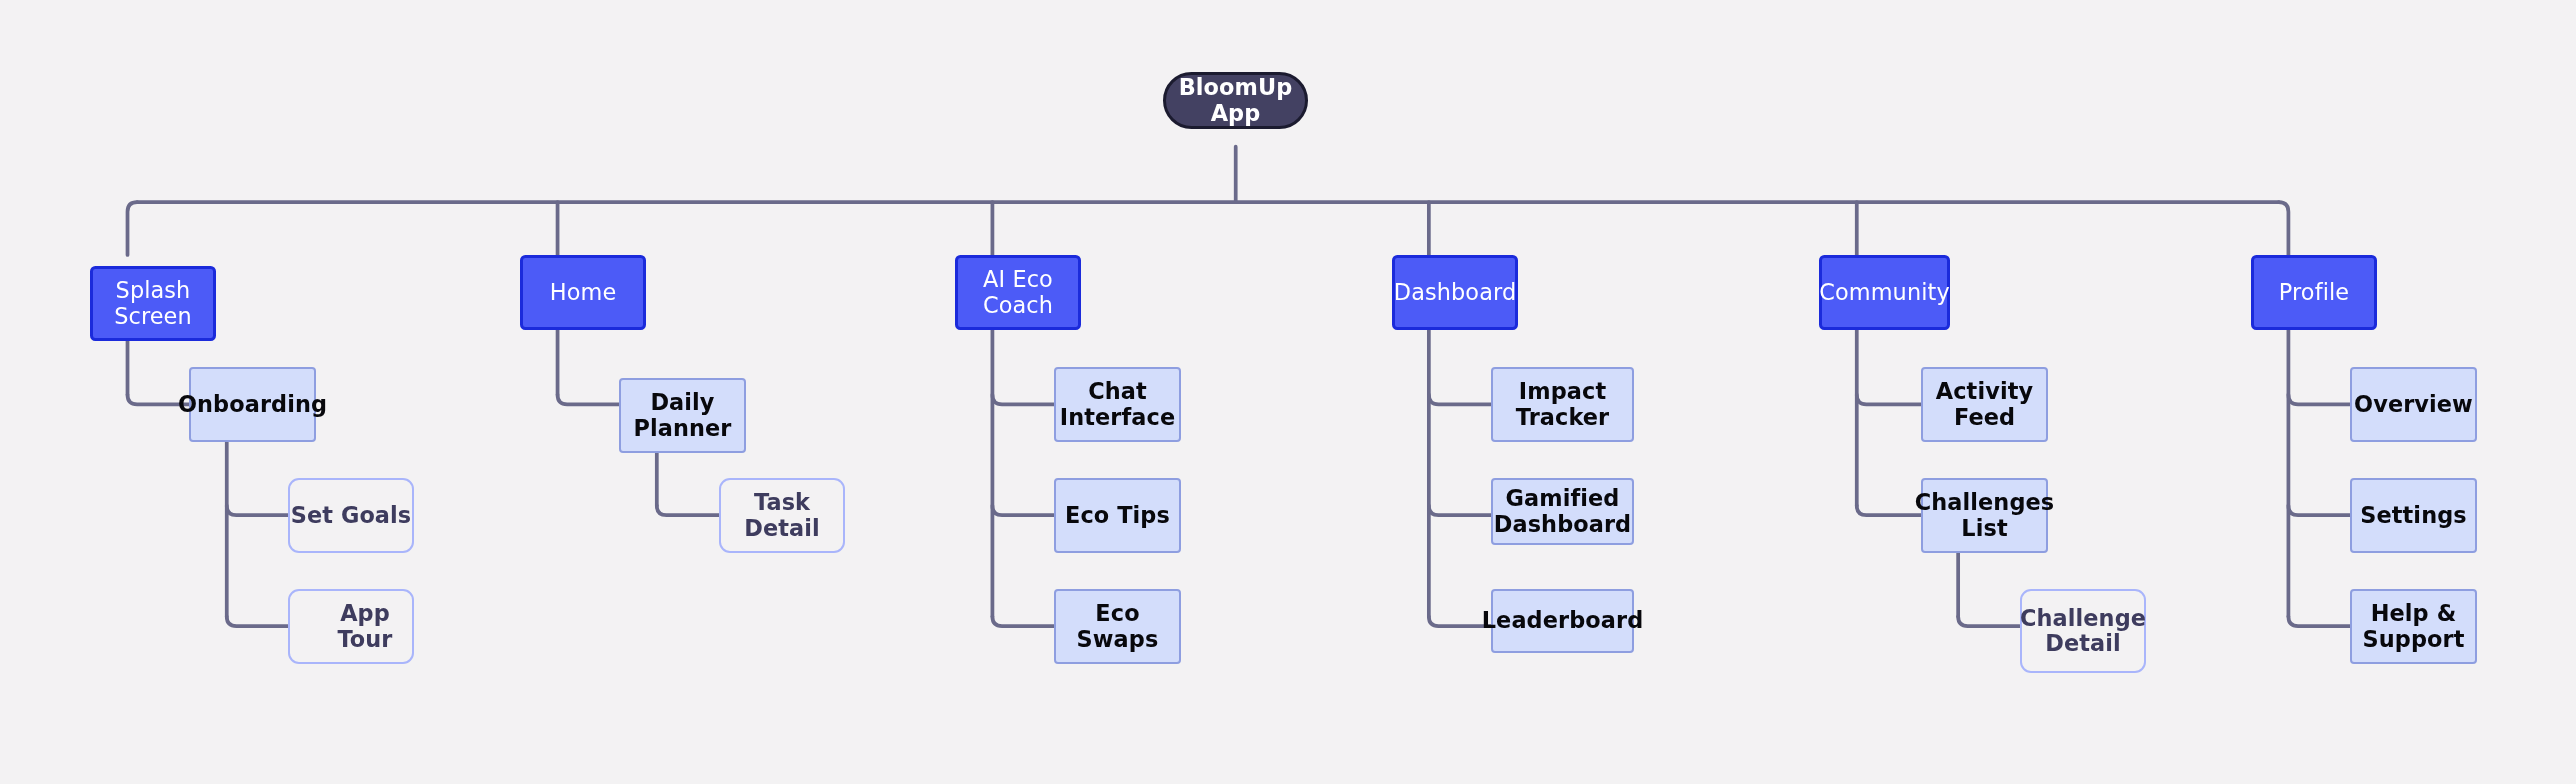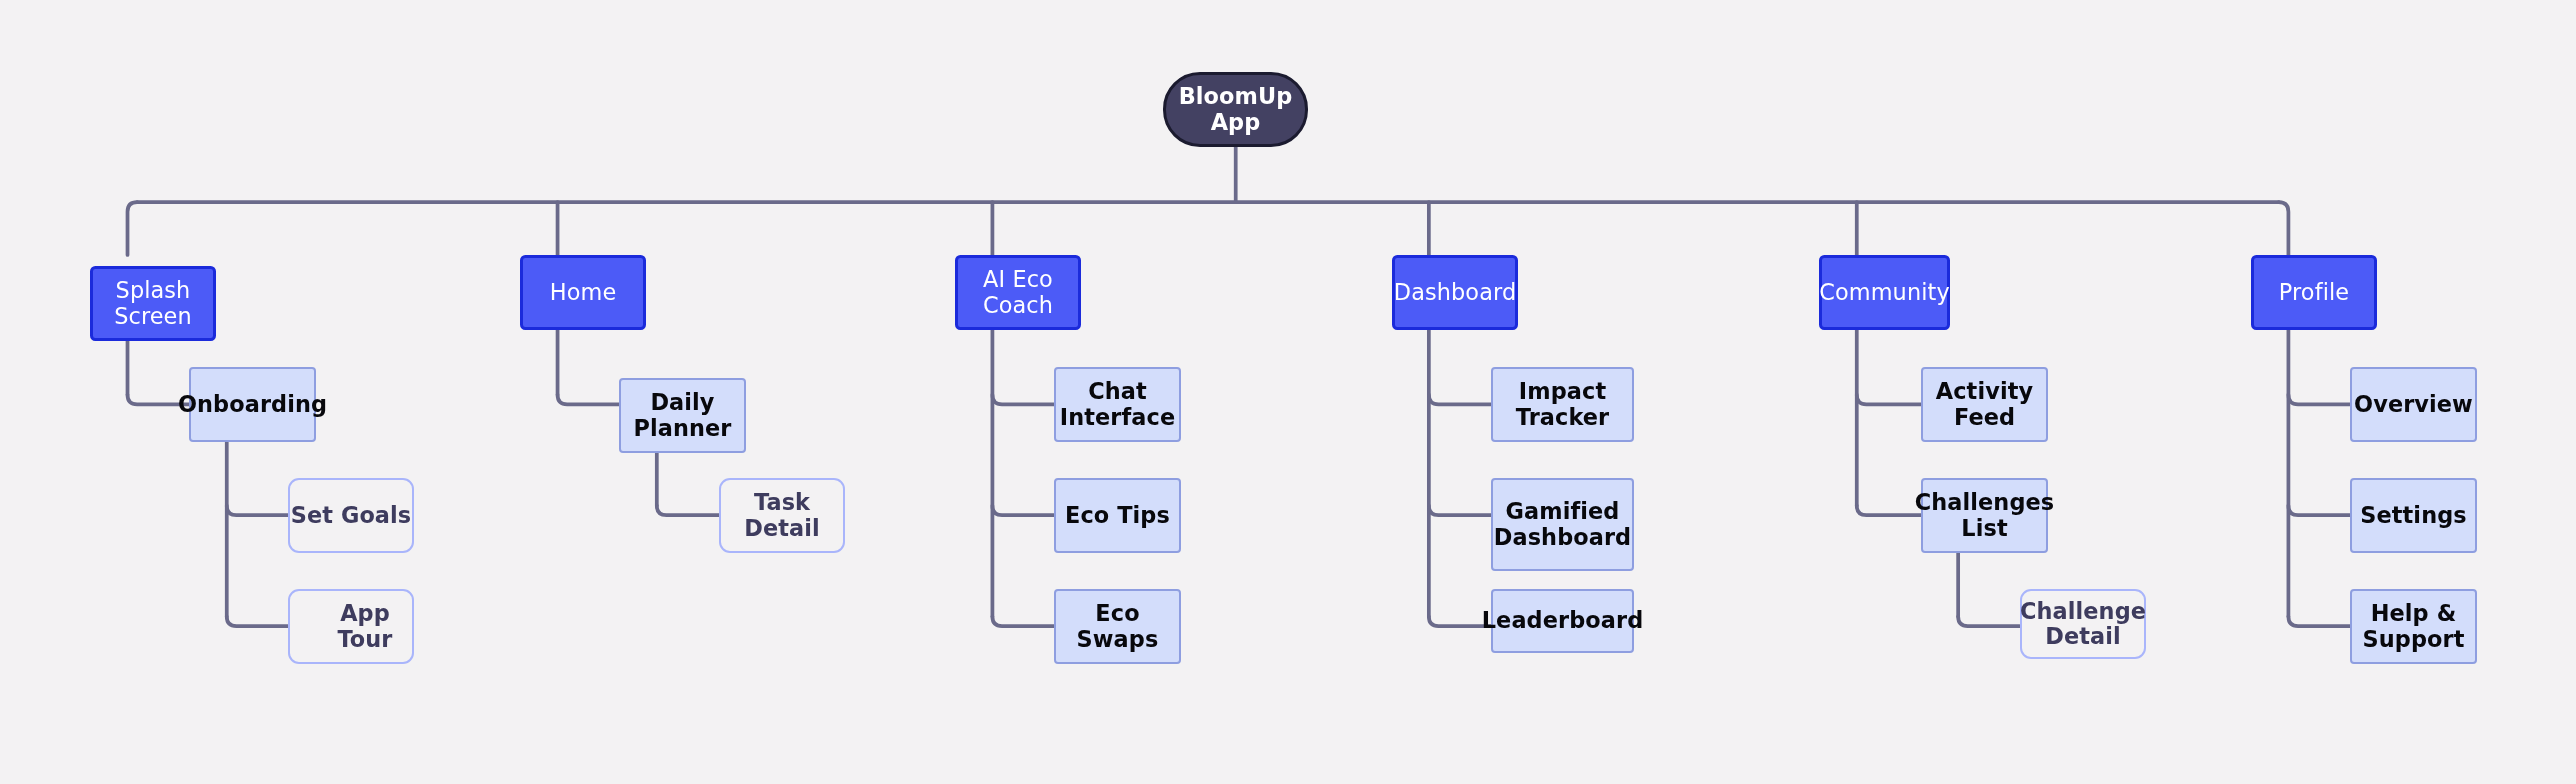--- a/index.html
+++ b/index.html
@@ -105,49 +105,49 @@
       <path d="M 3480 740 Q 3480 758 3498 758 L 3600 758" fill="none" stroke="#6a6a8a" stroke-width="7" stroke-linecap="round" stroke-linejoin="round"></path>
       <path d="M 3480 948 Q 3480 966 3498 966 L 3600 966" fill="none" stroke="#6a6a8a" stroke-width="7" stroke-linecap="round" stroke-linejoin="round"></path>
       <path d="M 3670 1036 L 3670 1156" fill="none" stroke="#6a6a8a" stroke-width="7" stroke-linecap="round" stroke-linejoin="round"></path>
       <path d="M 3670 1156 Q 3670 1174 3688 1174 L 3785 1174" fill="none" stroke="#6a6a8a" stroke-width="7" stroke-linecap="round" stroke-linejoin="round"></path>
       <path d="M 4289 618 L 4289 1156" fill="none" stroke="#6a6a8a" stroke-width="7" stroke-linecap="round" stroke-linejoin="round"></path>
       <path d="M 4289 740 Q 4289 758 4307 758 L 4404 758" fill="none" stroke="#6a6a8a" stroke-width="7" stroke-linecap="round" stroke-linejoin="round"></path>
       <path d="M 4289 948 Q 4289 966 4307 966 L 4404 966" fill="none" stroke="#6a6a8a" stroke-width="7" stroke-linecap="round" stroke-linejoin="round"></path>
       <path d="M 4289 1156 Q 4289 1174 4307 1174 L 4404 1174" fill="none" stroke="#6a6a8a" stroke-width="7" stroke-linecap="round" stroke-linejoin="round"></path>
     </svg>
   <div id="node-layer">
-      <div class="node lvl-root" style="left: 1163px; top: 72px; width: 145px; height: 75px;"><span>BloomUp
+      <div class="node lvl-root" style="left: 1163px; top: 72px; width: 145px; height: 57px;"><span>BloomUp
 App</span></div>
       <div class="node lvl-1" style="left: 90px; top: 266px; width: 126px; height: 75px;"><span>Splash
 Screen</span></div>
       <div class="node lvl-2" style="left: 189px; top: 367px; width: 127px; height: 75px;"><span>Onboarding</span></div>
       <div class="node lvl-3" style="left: 288px; top: 478px; width: 126px; height: 75px;"><span>Set Goals</span></div>
       <div class="node lvl-3" style="left: 288px; top: 589px; width: 126px; height: 75px; padding-left: 28px;"><span>App Tour</span></div>
       <div class="node lvl-1" style="left: 520px; top: 255px; width: 126px; height: 75px;"><span>Home</span></div>
       <div class="node lvl-2" style="left: 619px; top: 378px; width: 127px; height: 75px;"><span>Daily
 Planner</span></div>
       <div class="node lvl-3" style="left: 719px; top: 478px; width: 126px; height: 75px;"><span>Task Detail</span></div>
       <div class="node lvl-1" style="left: 955px; top: 255px; width: 126px; height: 75px;"><span>AI Eco
 Coach</span></div>
       <div class="node lvl-2" style="left: 1054px; top: 367px; width: 127px; height: 75px;"><span>Chat
 Interface</span></div>
       <div class="node lvl-2" style="left: 1054px; top: 478px; width: 127px; height: 75px;"><span>Eco Tips</span></div>
       <div class="node lvl-2" style="left: 1054px; top: 589px; width: 127px; height: 75px;"><span>Eco Swaps</span></div>
       <div class="node lvl-1" style="left: 1392px; top: 255px; width: 126px; height: 75px;"><span>Dashboard</span></div>
       <div class="node lvl-2" style="left: 1491px; top: 367px; width: 143px; height: 75px;"><span>Impact
 Tracker</span></div>
-      <div class="node lvl-2" style="left: 1491px; top: 478px; width: 143px; height: 93px;"><span>Gamified
+      <div class="node lvl-2" style="left: 1491px; top: 478px; width: 143px; height: 67px;"><span>Gamified
 Dashboard</span></div>
       <div class="node lvl-2" style="left: 1491px; top: 589px; width: 143px; height: 64px;"><span>Leaderboard</span></div>
       <div class="node lvl-1" style="left: 1819px; top: 255px; width: 131px; height: 75px;"><span>Community</span></div>
       <div class="node lvl-2" style="left: 1921px; top: 367px; width: 127px; height: 75px;"><span>Activity
 Feed</span></div>
       <div class="node lvl-2" style="left: 1921px; top: 478px; width: 127px; height: 75px;"><span>Challenges
 List</span></div>
-      <div class="node lvl-3" style="left: 2020px; top: 589px; width: 126px; height: 70px;"><span>Challenge
+      <div class="node lvl-3" style="left: 2020px; top: 589px; width: 126px; height: 84px;"><span>Challenge
 Detail</span></div>
       <div class="node lvl-1" style="left: 2251px; top: 255px; width: 126px; height: 75px;"><span>Profile</span></div>
       <div class="node lvl-2" style="left: 2350px; top: 367px; width: 127px; height: 75px;"><span>Overview</span></div>
       <div class="node lvl-2" style="left: 2350px; top: 478px; width: 127px; height: 75px;"><span>Settings</span></div>
       <div class="node lvl-2" style="left: 2350px; top: 589px; width: 127px; height: 75px;"><span>Help &amp;
 Support</span></div>
     </div>
 </div>
 
 

